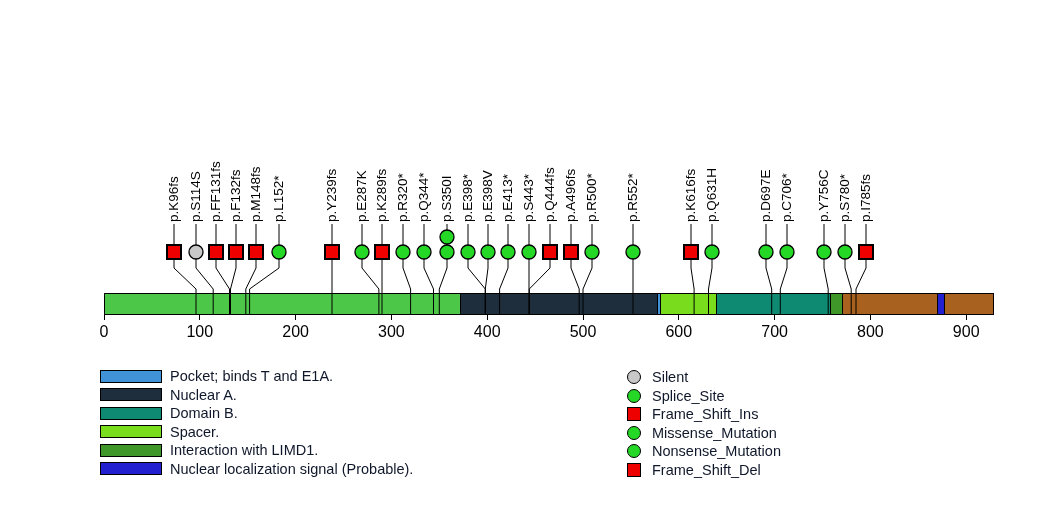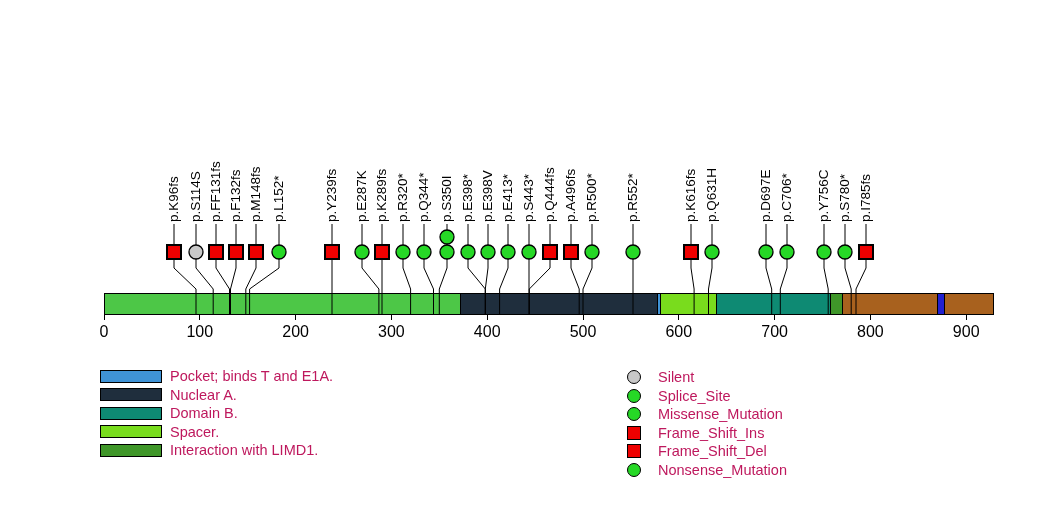--- a/index.html
+++ b/index.html
@@ -6,23 +6,23 @@
   #canvas{
     position:relative;width:1047px;height:524px;background:#ffffff;overflow:hidden;
     font-family:"Liberation Sans", sans-serif;
   }
   #chart-svg{position:absolute;left:0;top:0;}
   .legend{position:absolute;color:#000;}
   #domain-legend{left:100px;top:367px;}
   #mutation-legend{left:627px;top:368px;}
   .legend-row{display:flex;align-items:center;height:18.5px;}
   .swatch{width:62px;height:13px;border:1px solid #000;box-sizing:border-box;flex:0 0 auto;}
-  .legend-label{font-size:14.5px;line-height:14px;white-space:nowrap;color:#be185d;}
+  .legend-label{font-size:14.5px;line-height:14px;white-space:nowrap;color:#0f172a;}
   #domain-legend .legend-label{margin-left:8px;}
-  #mutation-legend .legend-label{margin-left:17px;}
+  #mutation-legend .legend-label{margin-left:11px;}
   .mk{width:14px;height:14px;border:1px solid #000;box-sizing:border-box;flex:0 0 auto;}
   .mk.circle{border-radius:50%;}
 </style>
 </head>
 <body>
 
 <div id="canvas">
   <svg id="chart-svg" width="1047" height="524">
       <rect x="104.0" y="293" width="356.4" height="21" fill="#4dc747" stroke="#000" stroke-width="1" shape-rendering="crispEdges"></rect>
       <rect x="460.4" y="293" width="197.3" height="21" fill="#1f2e3d" stroke="#000" stroke-width="1" shape-rendering="crispEdges"></rect>
@@ -149,40 +149,44 @@
         <span class="legend-label">Domain B.</span>
       </div>
       <div class="legend-row">
         <span class="swatch" style="background: rgb(121, 220, 29);"></span>
         <span class="legend-label">Spacer.</span>
       </div>
       <div class="legend-row">
         <span class="swatch" style="background: rgb(63, 150, 41);"></span>
         <span class="legend-label">Interaction with LIMD1.</span>
       </div>
+      <div class="legend-row">
+        <span class="swatch" style="background: rgb(34, 32, 207);"></span>
+        <span class="legend-label">Nuclear localization signal (Probable).</span>
+      </div>
     </div>
   <div id="mutation-legend" class="legend">
       <div class="legend-row">
         <span class="mk circle" style="background: rgb(200, 200, 200);"></span>
         <span class="legend-label">Silent</span>
       </div>
       <div class="legend-row">
         <span class="mk circle" style="background: rgb(38, 216, 38);"></span>
         <span class="legend-label">Splice_Site</span>
       </div>
       <div class="legend-row">
+        <span class="mk square" style="background: rgb(238, 0, 0);"></span>
+        <span class="legend-label">Frame_Shift_Ins</span>
+      </div>
+      <div class="legend-row">
         <span class="mk circle" style="background: rgb(38, 216, 38);"></span>
         <span class="legend-label">Missense_Mutation</span>
       </div>
       <div class="legend-row">
-        <span class="mk square" style="background: rgb(238, 0, 0);"></span>
-        <span class="legend-label">Frame_Shift_Ins</span>
+        <span class="mk circle" style="background: rgb(38, 216, 38);"></span>
+        <span class="legend-label">Nonsense_Mutation</span>
       </div>
       <div class="legend-row">
         <span class="mk square" style="background: rgb(238, 0, 0);"></span>
         <span class="legend-label">Frame_Shift_Del</span>
       </div>
-      <div class="legend-row">
-        <span class="mk circle" style="background: rgb(38, 216, 38);"></span>
-        <span class="legend-label">Nonsense_Mutation</span>
-      </div>
     </div>
 </div>
 
 </body></html>

